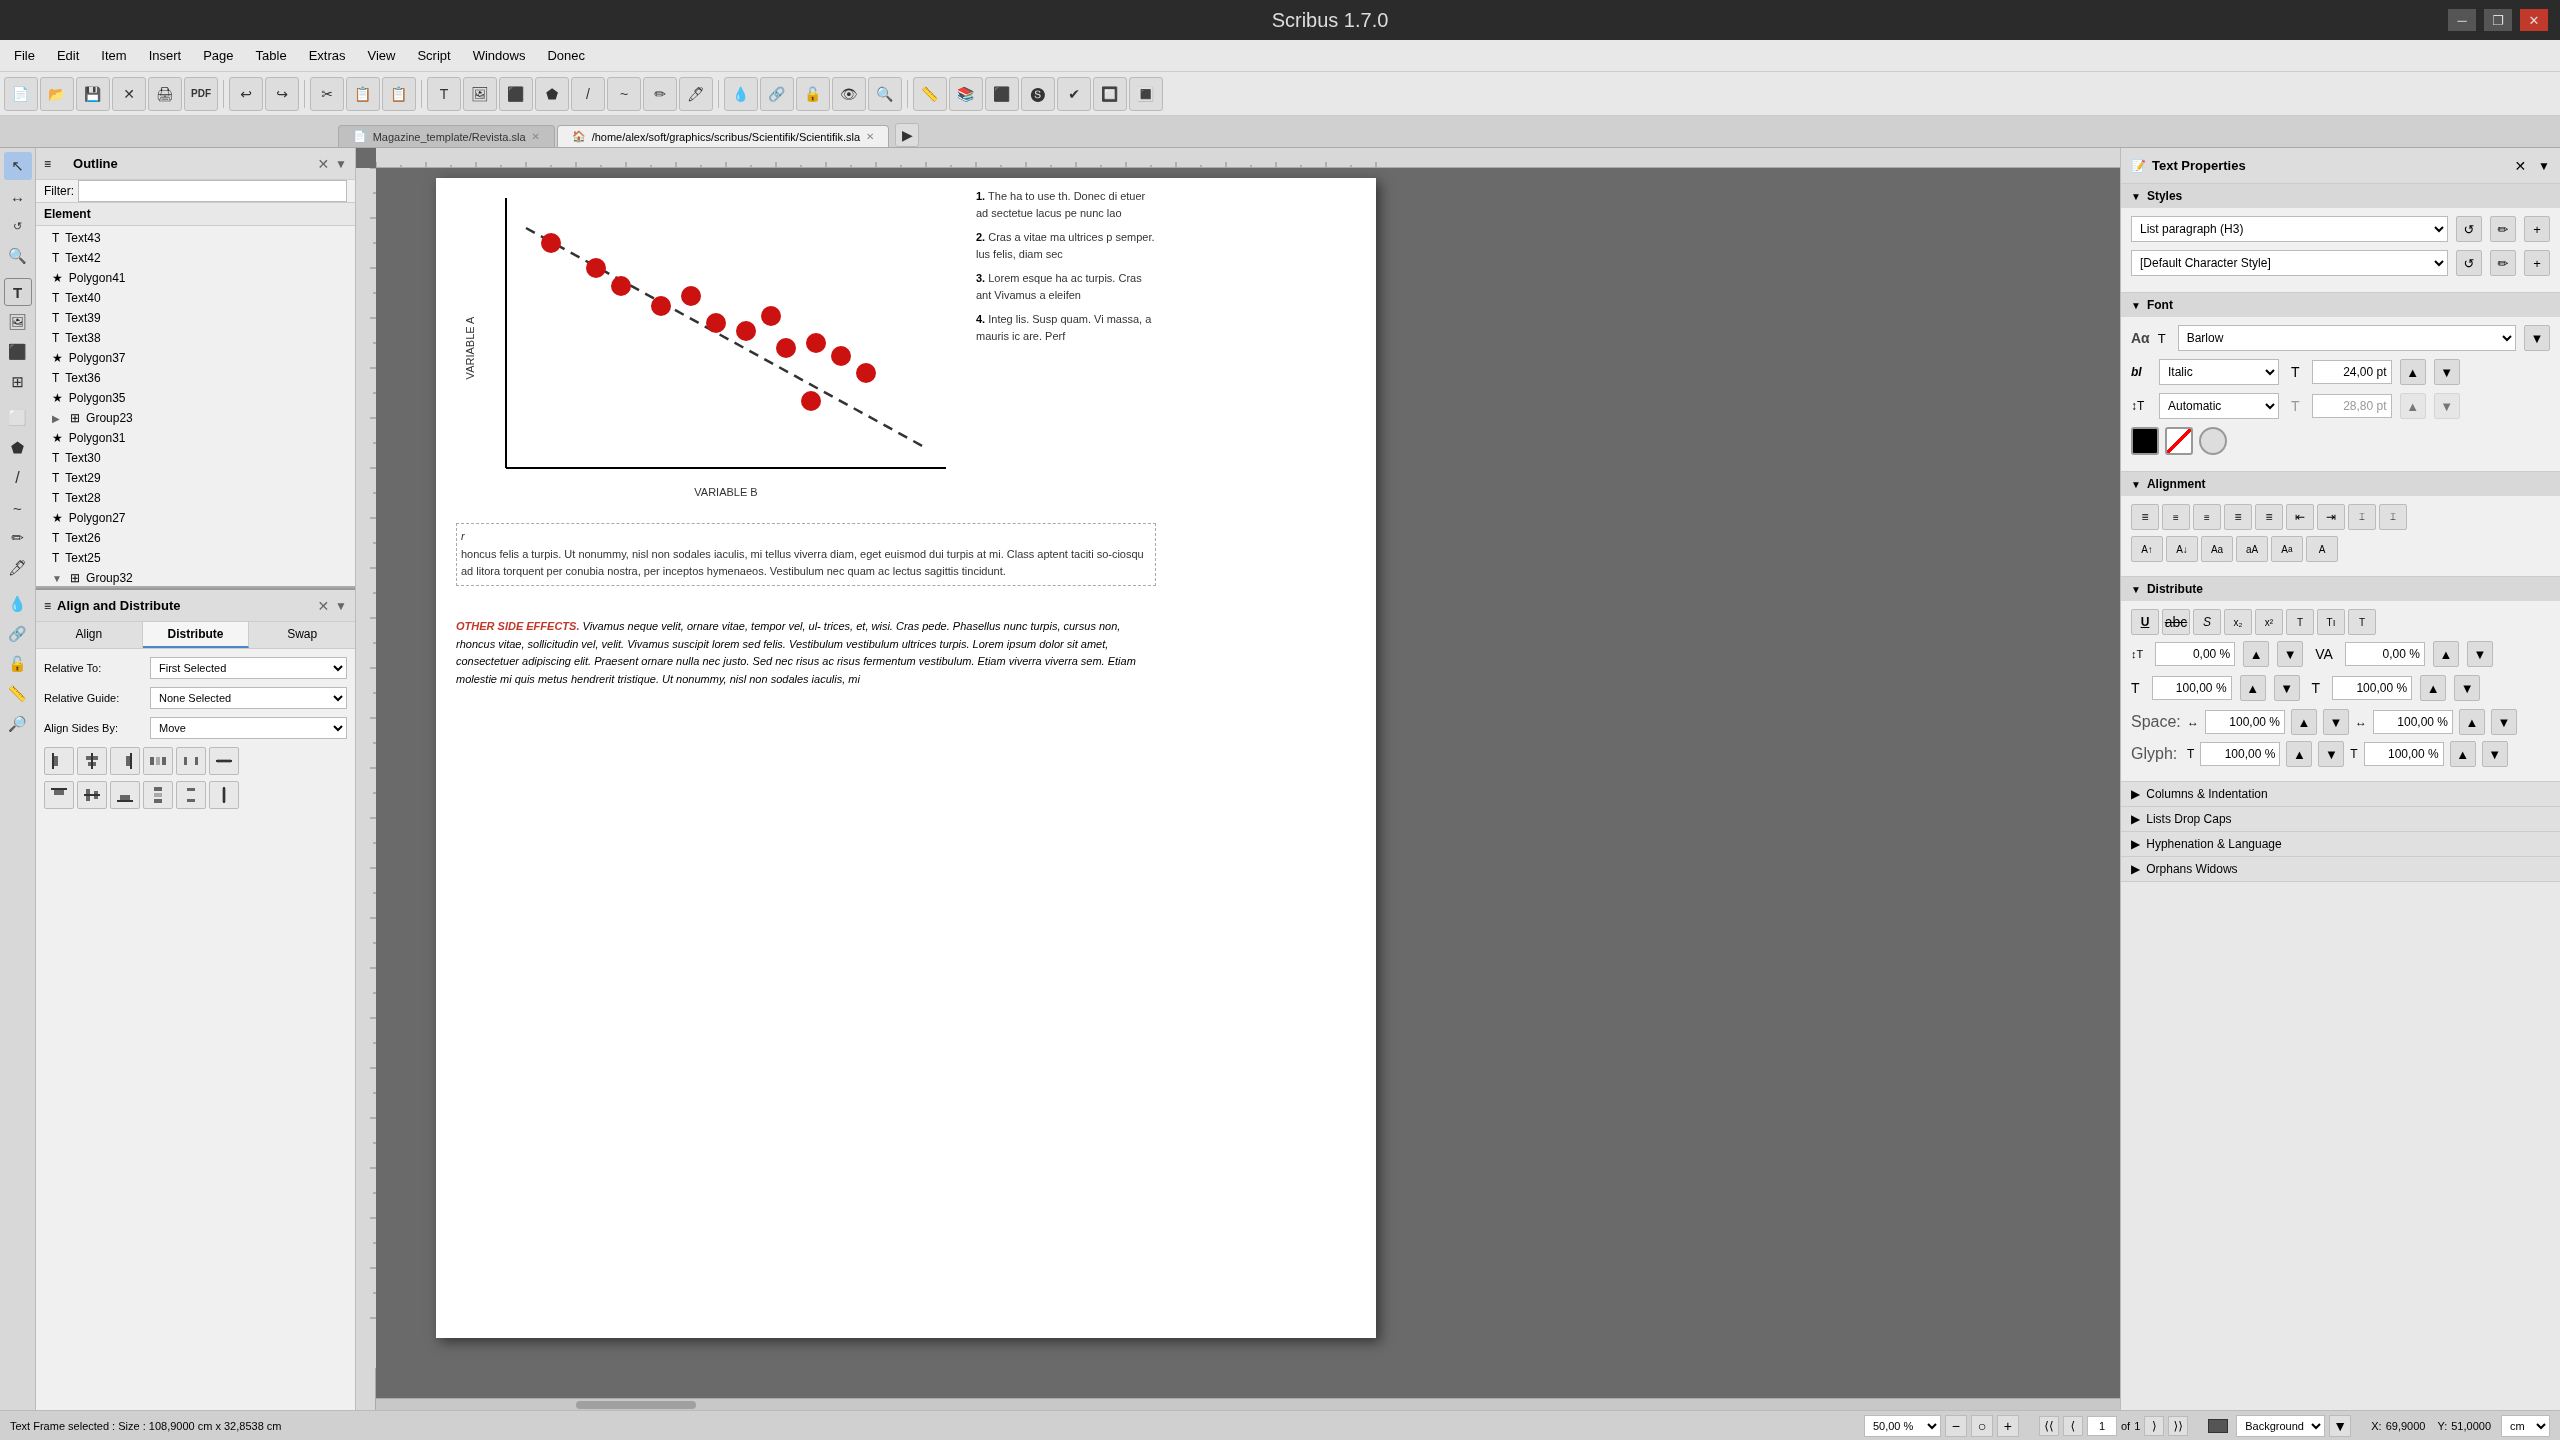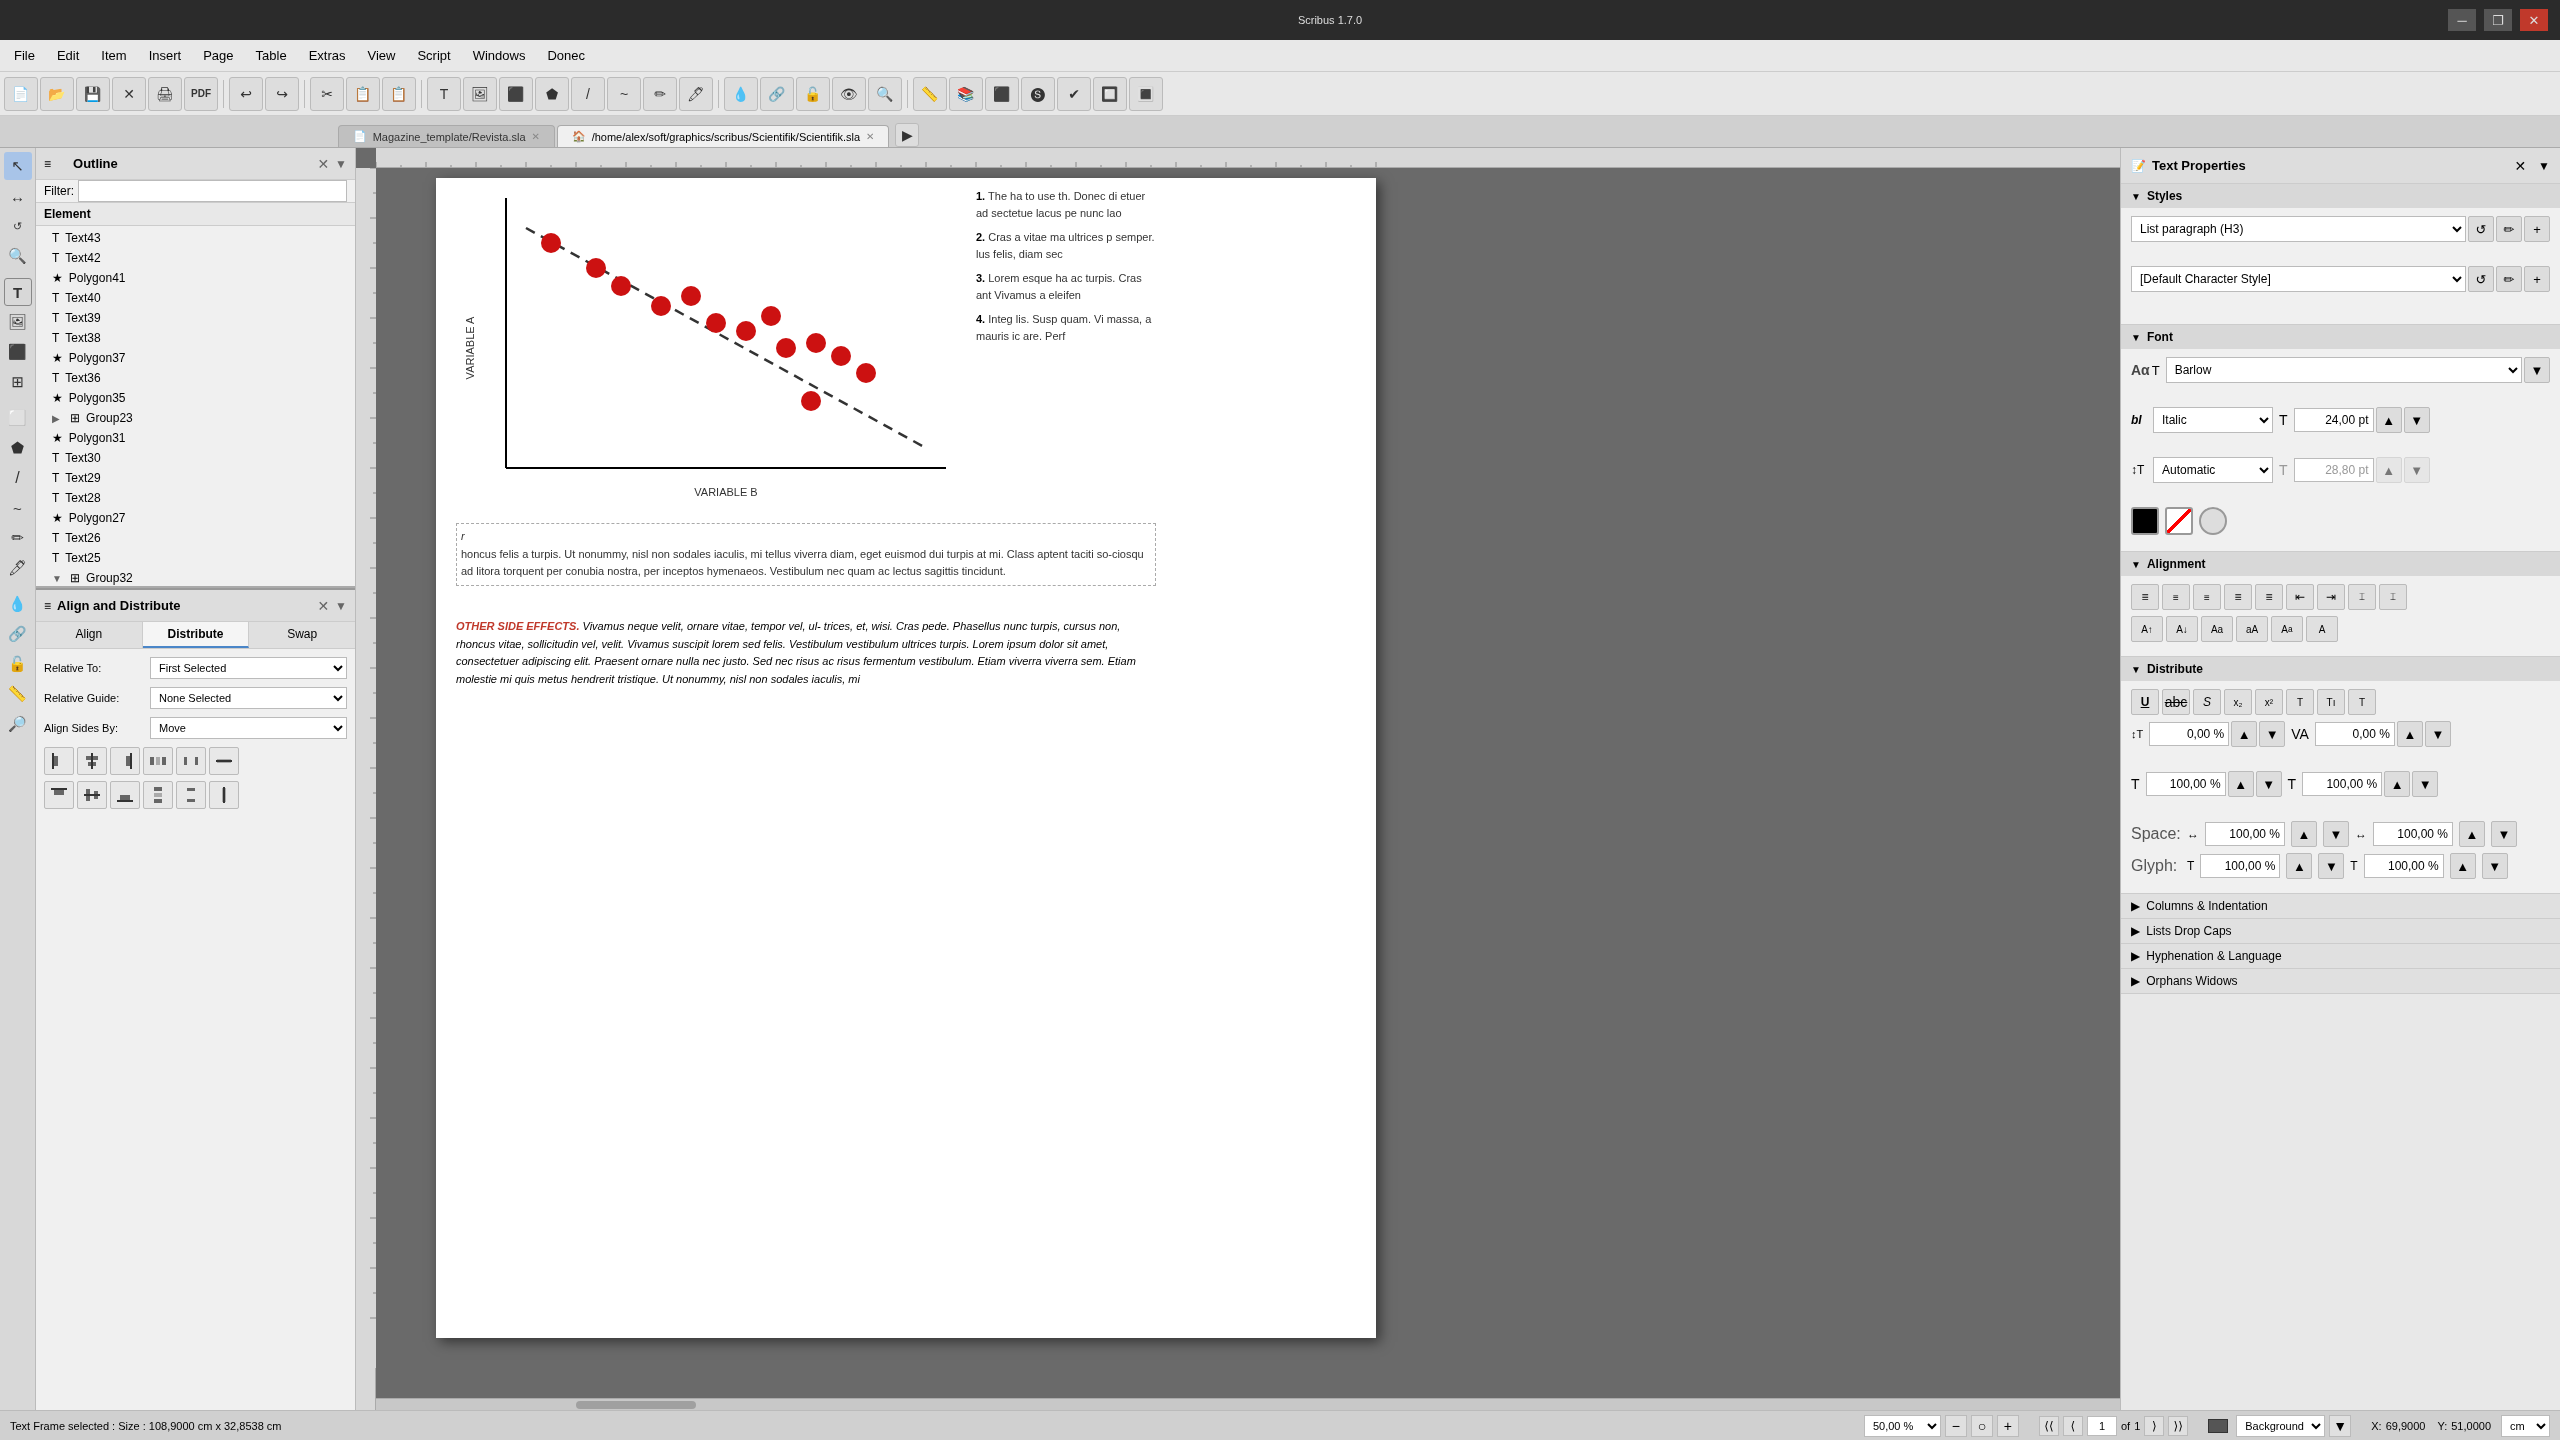--- a/index.html
+++ b/index.html
@@ -9,21 +9,21 @@
     #title-bar {
       background: #2b2b2b;
       color: #ddd;
       height: 40px;
       display: flex;
       align-items: center;
       justify-content: space-between;
       padding: 0 12px;
       user-select: none;
     }
-    #title-bar .title { flex: 1; text-align: center; font-size: 11px; }
+    #title-bar .title { flex: 1; text-align: center; font-size: 20px; }
     #title-bar .win-controls { display: flex; gap: 8px; }
     #title-bar .win-btn {
       width: 28px; height: 22px;
       background: #555; color: #ddd;
       border: none; cursor: pointer;
       display: flex; align-items: center; justify-content: center;
       font-size: 13px;
     }
     #title-bar .win-btn.close { background: #c0392b; }
 
@@ -296,22 +296,22 @@
     }
     .rp-section-header .chevron { font-size: 10px; }
     .rp-section-body {
       padding: 8px 10px;
       background: #f0f0f0;
     }
 
     .rp-row {
       display: flex;
       align-items: center;
-      gap: 2px;
-      margin-bottom: 24px;
+      gap: 8px;
+      margin-bottom: 8px;
     }
     .rp-select {
       flex: 1; height: 26px; font-size: 12px;
       border: 1px solid #bbb; background: #fff;
       padding: 0 4px;
     }
     .rp-input {
       width: 80px; height: 24px; font-size: 12px;
       border: 1px solid #bbb; background: #fff;
       padding: 0 4px;

